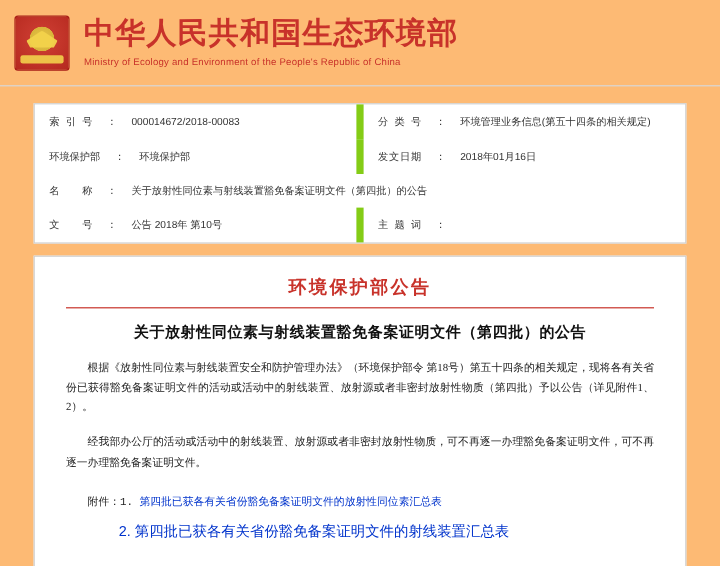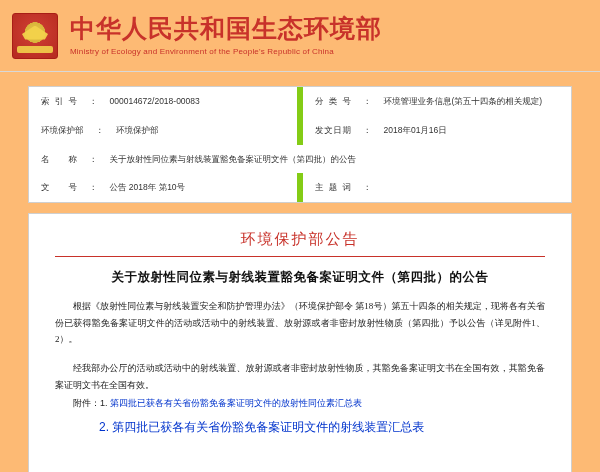--- a/index.html
+++ b/index.html
@@ -119,21 +119,21 @@
     box-sizing: border-box;
     padding: 14px 26px 0 26px;
     position: relative;
     background: #fff;
   }
   .doc-title {
     text-align: center;
     color: #c8322a;
     font-family: "Liberation Serif", serif;
     font-size: 15px;
-    font-weight: normal;
+    font-weight: bold;
     letter-spacing: 2px;
     margin-top: 2px;
   }
   .doc-rule {
     margin: 7px 0 0 0;
     height: 1px;
     background: #c8322a;
   }
   .doc-number {
     text-align: center;
@@ -154,25 +154,25 @@
   .para {
     font-family: "Liberation Serif", serif;
     font-size: 9px;
     color: #222;
     line-height: 1.85;
     margin-top: 12px;
     text-align: justify;
     text-indent: 18px;
   }
   .attach-label {
-    font-family: Liberation Sans, sans-serif;
+    font-family: Liberation Mono, monospace;
     font-size: 9px;
     color: #222;
     line-height: 1.85;
-    margin-top: 2px;
+    margin-top: 18px;
     text-indent: 18px;
   }
   .attach-link {
     color: #0033cc;
     text-decoration: none;
   }
   .attach-2 {
     font-family: Liberation Sans, sans-serif;
     font-size: 12px;
     line-height: 1.85;
@@ -285,21 +285,21 @@
       </table>
   </div>
 
   <div class="doc">
     <div class="doc-title">环境保护部公告</div>
     <div class="doc-rule"></div>
 
     <div class="doc-heading">关于放射性同位素与射线装置豁免备案证明文件（第四批）的公告</div>
 
     <div class="para">根据《放射性同位素与射线装置安全和防护管理办法》（环境保护部令 第18号）第五十四条的相关规定，现将各有关省份已获得豁免备案证明文件的活动或活动中的射线装置、放射源或者非密封放射性物质（第四批）予以公告（详见附件1、2）。</div>
-    <div class="para">经我部办公厅的活动或活动中的射线装置、放射源或者非密封放射性物质，其豁免备案证明文书在全国有效，其豁免备案证明文书在全国有效。</div>
+    <div class="para">经我部办公厅的活动或活动中的射线装置、放射源或者非密封放射性物质，可不再逐一办理豁免备案证明文件，可不再逐一办理豁免备案证明文件。</div>
 
     <div class="attach-label">
       <span>附件：1.</span>
       <a class="attach-link" href="#">第四批已获各有关省份豁免备案证明文件的放射性同位素汇总表</a>
     </div>
     <div class="attach-2">
       <a class="attach-link" href="#">2. 第四批已获各有关省份豁免备案证明文件的射线装置汇总表</a>
     </div>
 
   </div>

